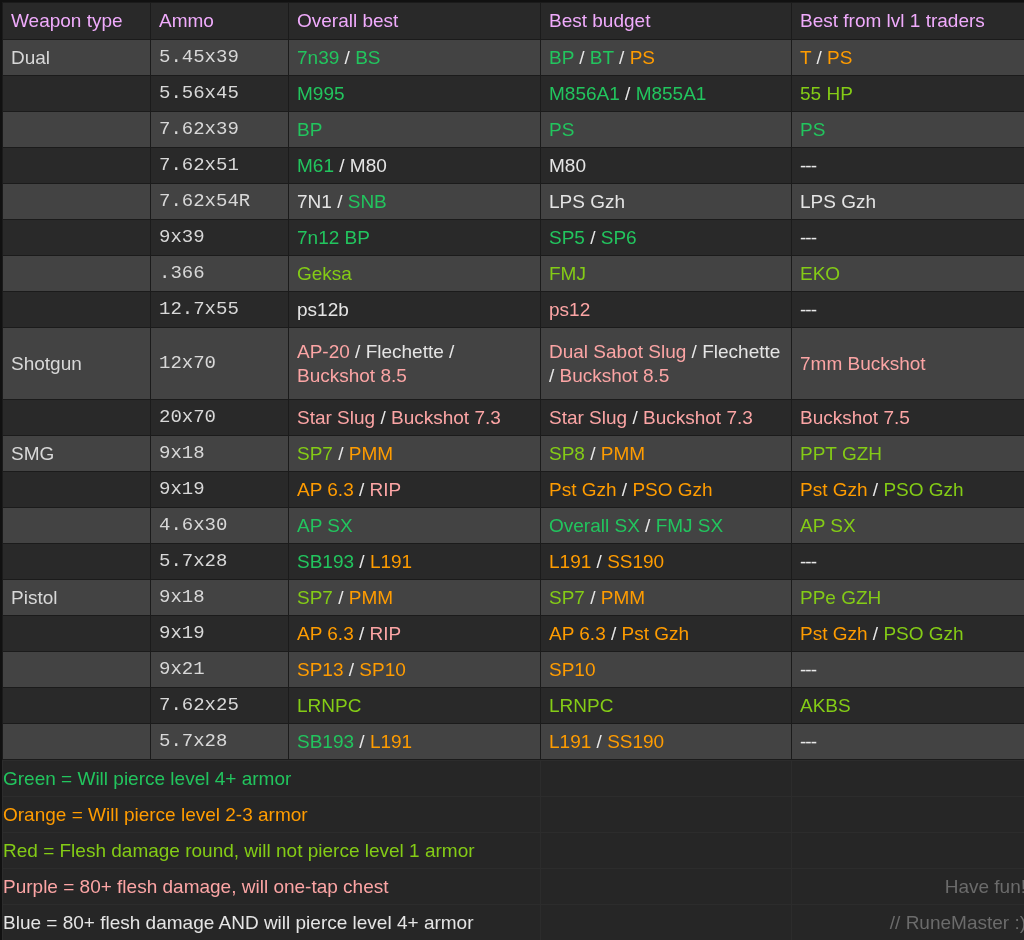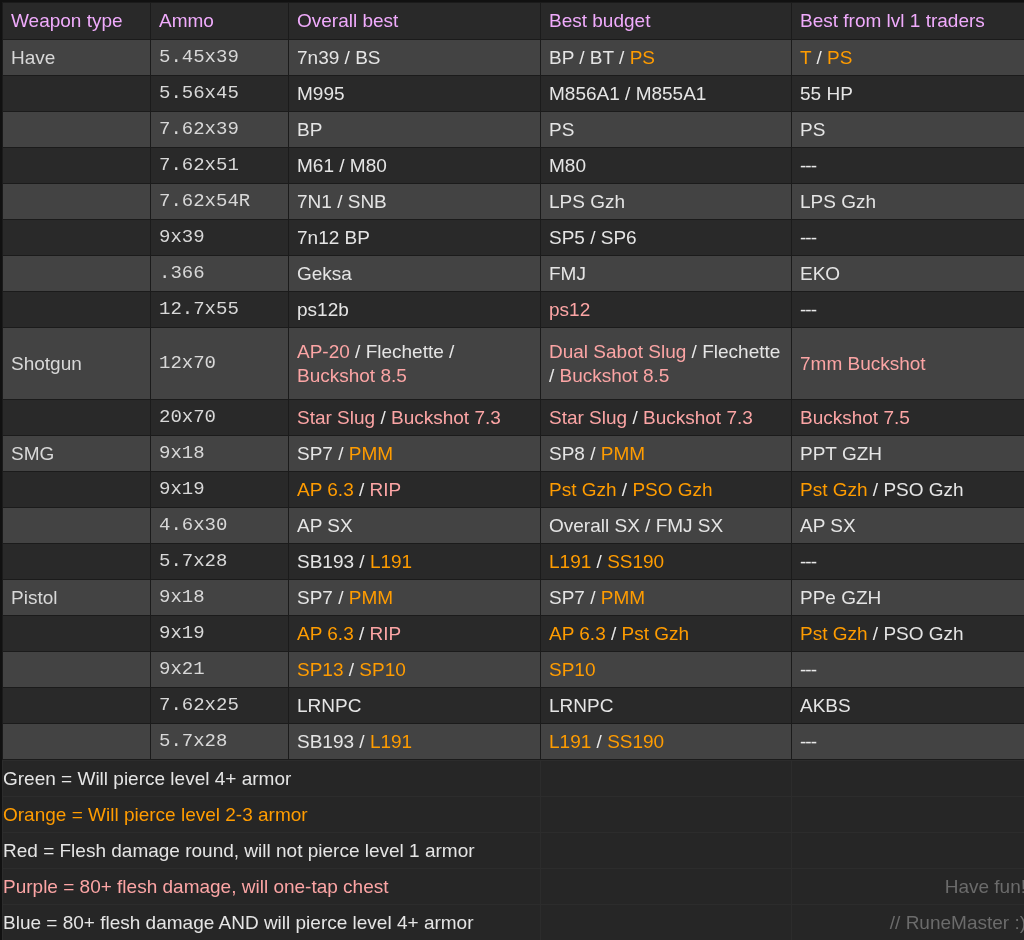--- a/index.html
+++ b/index.html
@@ -50,23 +50,23 @@
   tr.r-light td { background: #434343; }
   tr.body-row td { height: 36px; }
   tr.tall-row td { height: 72px; white-space: normal; }
 
   td.weapon, td.ammo { color: #d8d8d8; }
   td.ammo { padding-left: 10px; font-family: Liberation Mono, monospace; }
   td.weapon { padding-left: 9px; }
   td.cell { padding-left: 10px; }
 
   .sep { color: #e8e8e8; }
-  .g   { color: #e5e5e5; }
+  .g   { color: #22c55e; }
   .o   { color: #ff9c00; }
-  .r   { color: #e5e5e5; }
+  .r   { color: #84cc16; }
   .p   { color: #fca5a5; }
   .b   { color: #e5e5e5; }
   .dash{ color: #e8e8e8; letter-spacing: -1px; }
 
   
   .legend {
     position: relative;
     width: 1024px;
     background: #262626;
   }
@@ -114,21 +114,21 @@
       <tr class="headrow">
         <th>Weapon type</th>
         <th>Ammo</th>
         <th>Overall best</th>
         <th>Best budget</th>
         <th>Best from lvl 1 traders</th>
       </tr>
     </thead>
     <tbody id="tbody">
         <tr class="r-light body-row">
-          <td class="weapon">Have</td>
+          <td class="weapon">Dual</td>
           <td class="ammo">5.45x39</td>
           <td class="cell"><span class="g">7n39</span> <span class="sep">/</span> <span class="g">BS</span></td>
           <td class="cell"><span class="g">BP</span> <span class="sep">/</span> <span class="g">BT</span> <span class="sep">/</span> <span class="o">PS</span></td>
           <td class="cell"><span class="o">T</span> <span class="sep">/</span> <span class="o">PS</span></td>
         </tr>
         <tr class="r-dark body-row">
           <td class="weapon"></td>
           <td class="ammo">5.56x45</td>
           <td class="cell"><span class="g">M995</span></td>
           <td class="cell"><span class="g">M856A1</span> <span class="sep">/</span> <span class="g">M855A1</span></td>

